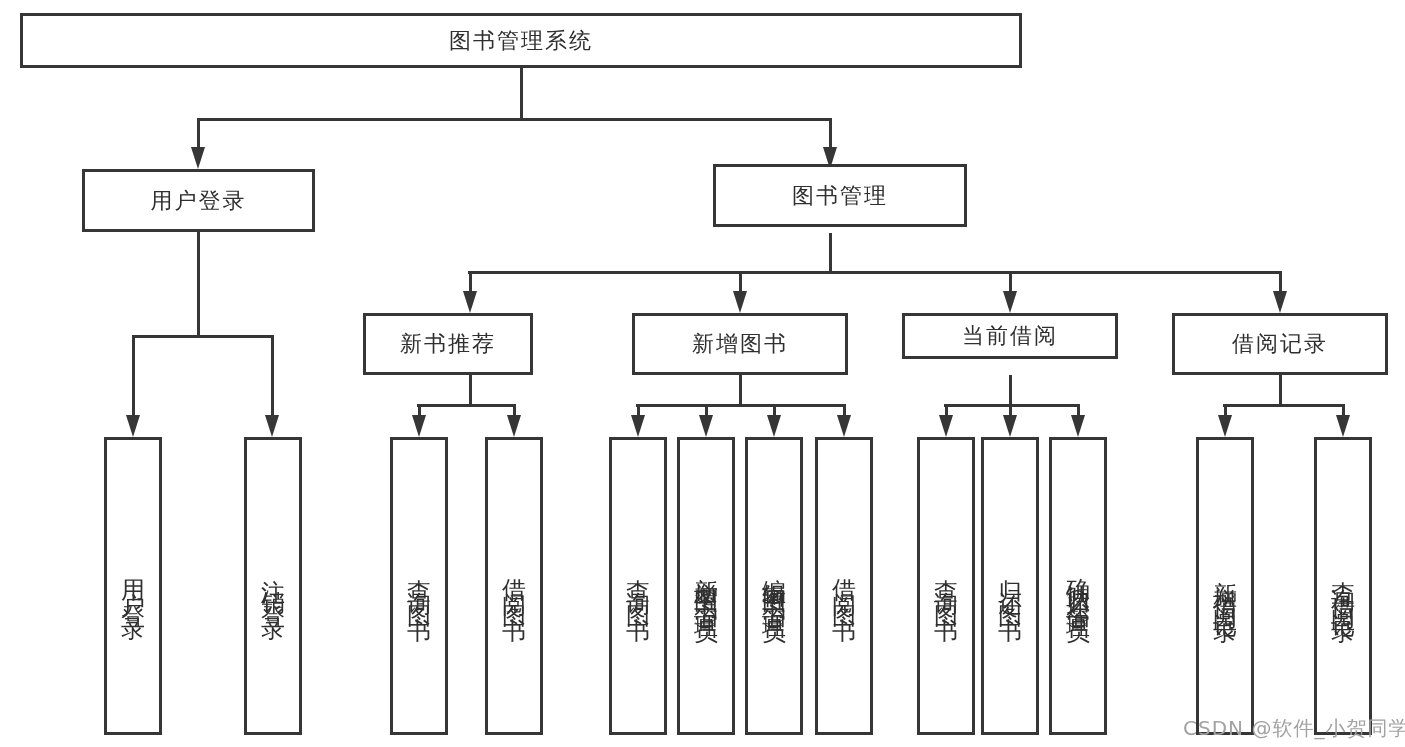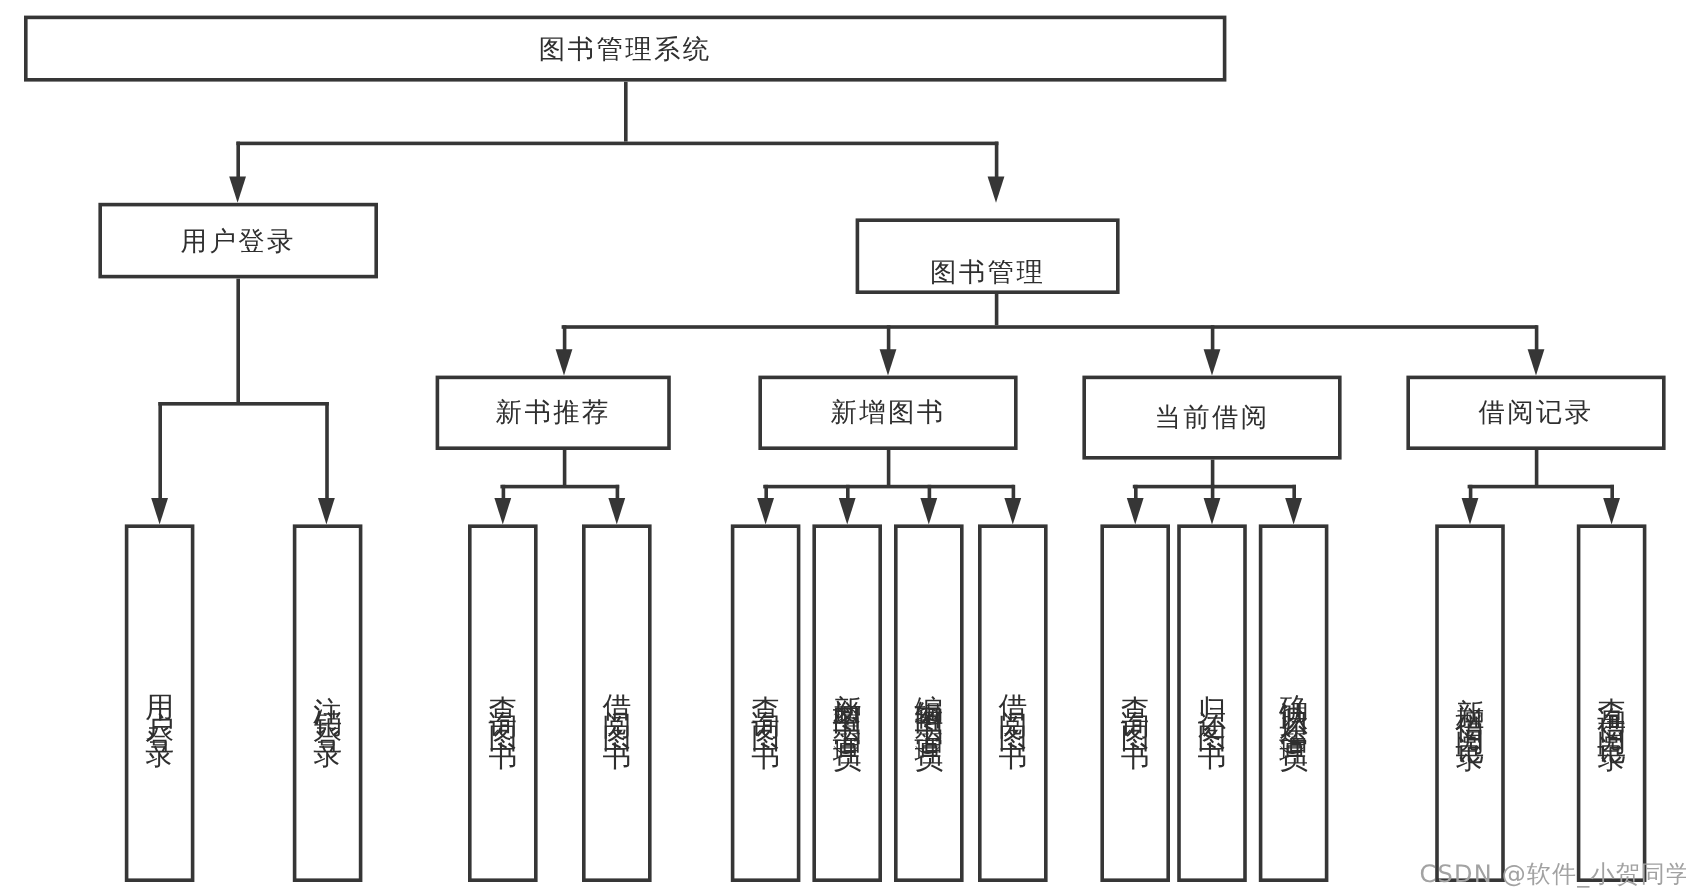--- a/index.html
+++ b/index.html
@@ -104,31 +104,31 @@
   <div class="line" style="left:1342px;top:404px;width:3px;height:13px;"></div>
   <div class="ah" style="left:1336px;top:415px;"></div>
 
   <div class="node" style="left:20px;top:13px;width:1002px;height:55px;text-align:center;">
     <span class="lbl">图书管理系统</span>
   </div>
 
   <div class="node" style="left:82px;top:169px;width:233px;height:63px;">
     <span class="lbl">用户登录</span>
   </div>
-  <div class="node" style="left:713px;top:182px;width:220px;height:63px;align-items:flex-end;">
+  <div class="node" style="left:713px;top:164px;width:254px;height:63px;">
     <span class="lbl">图书管理</span>
   </div>
 
-  <div class="node" style="left:363px;top:313px;width:196px;height:62px;">
+  <div class="node" style="left:363px;top:313px;width:170px;height:62px;">
     <span class="lbl">新书推荐</span>
   </div>
   <div class="node" style="left:632px;top:313px;width:216px;height:62px;">
     <span class="lbl">新增图书</span>
   </div>
-  <div class="node" style="left:902px;top:313px;width:216px;height:70px;">
+  <div class="node" style="left:902px;top:313px;width:216px;height:46px;">
     <span class="lbl">当前借阅</span>
   </div>
   <div class="node" style="left:1172px;top:313px;width:216px;height:62px;">
     <span class="lbl">借阅记录</span>
   </div>
 
   <div class="node leaf" style="left:104px;">
     <span class="vtxt ls-4">用户登录</span>
   </div>
   <div class="node leaf" style="left:244px;">

